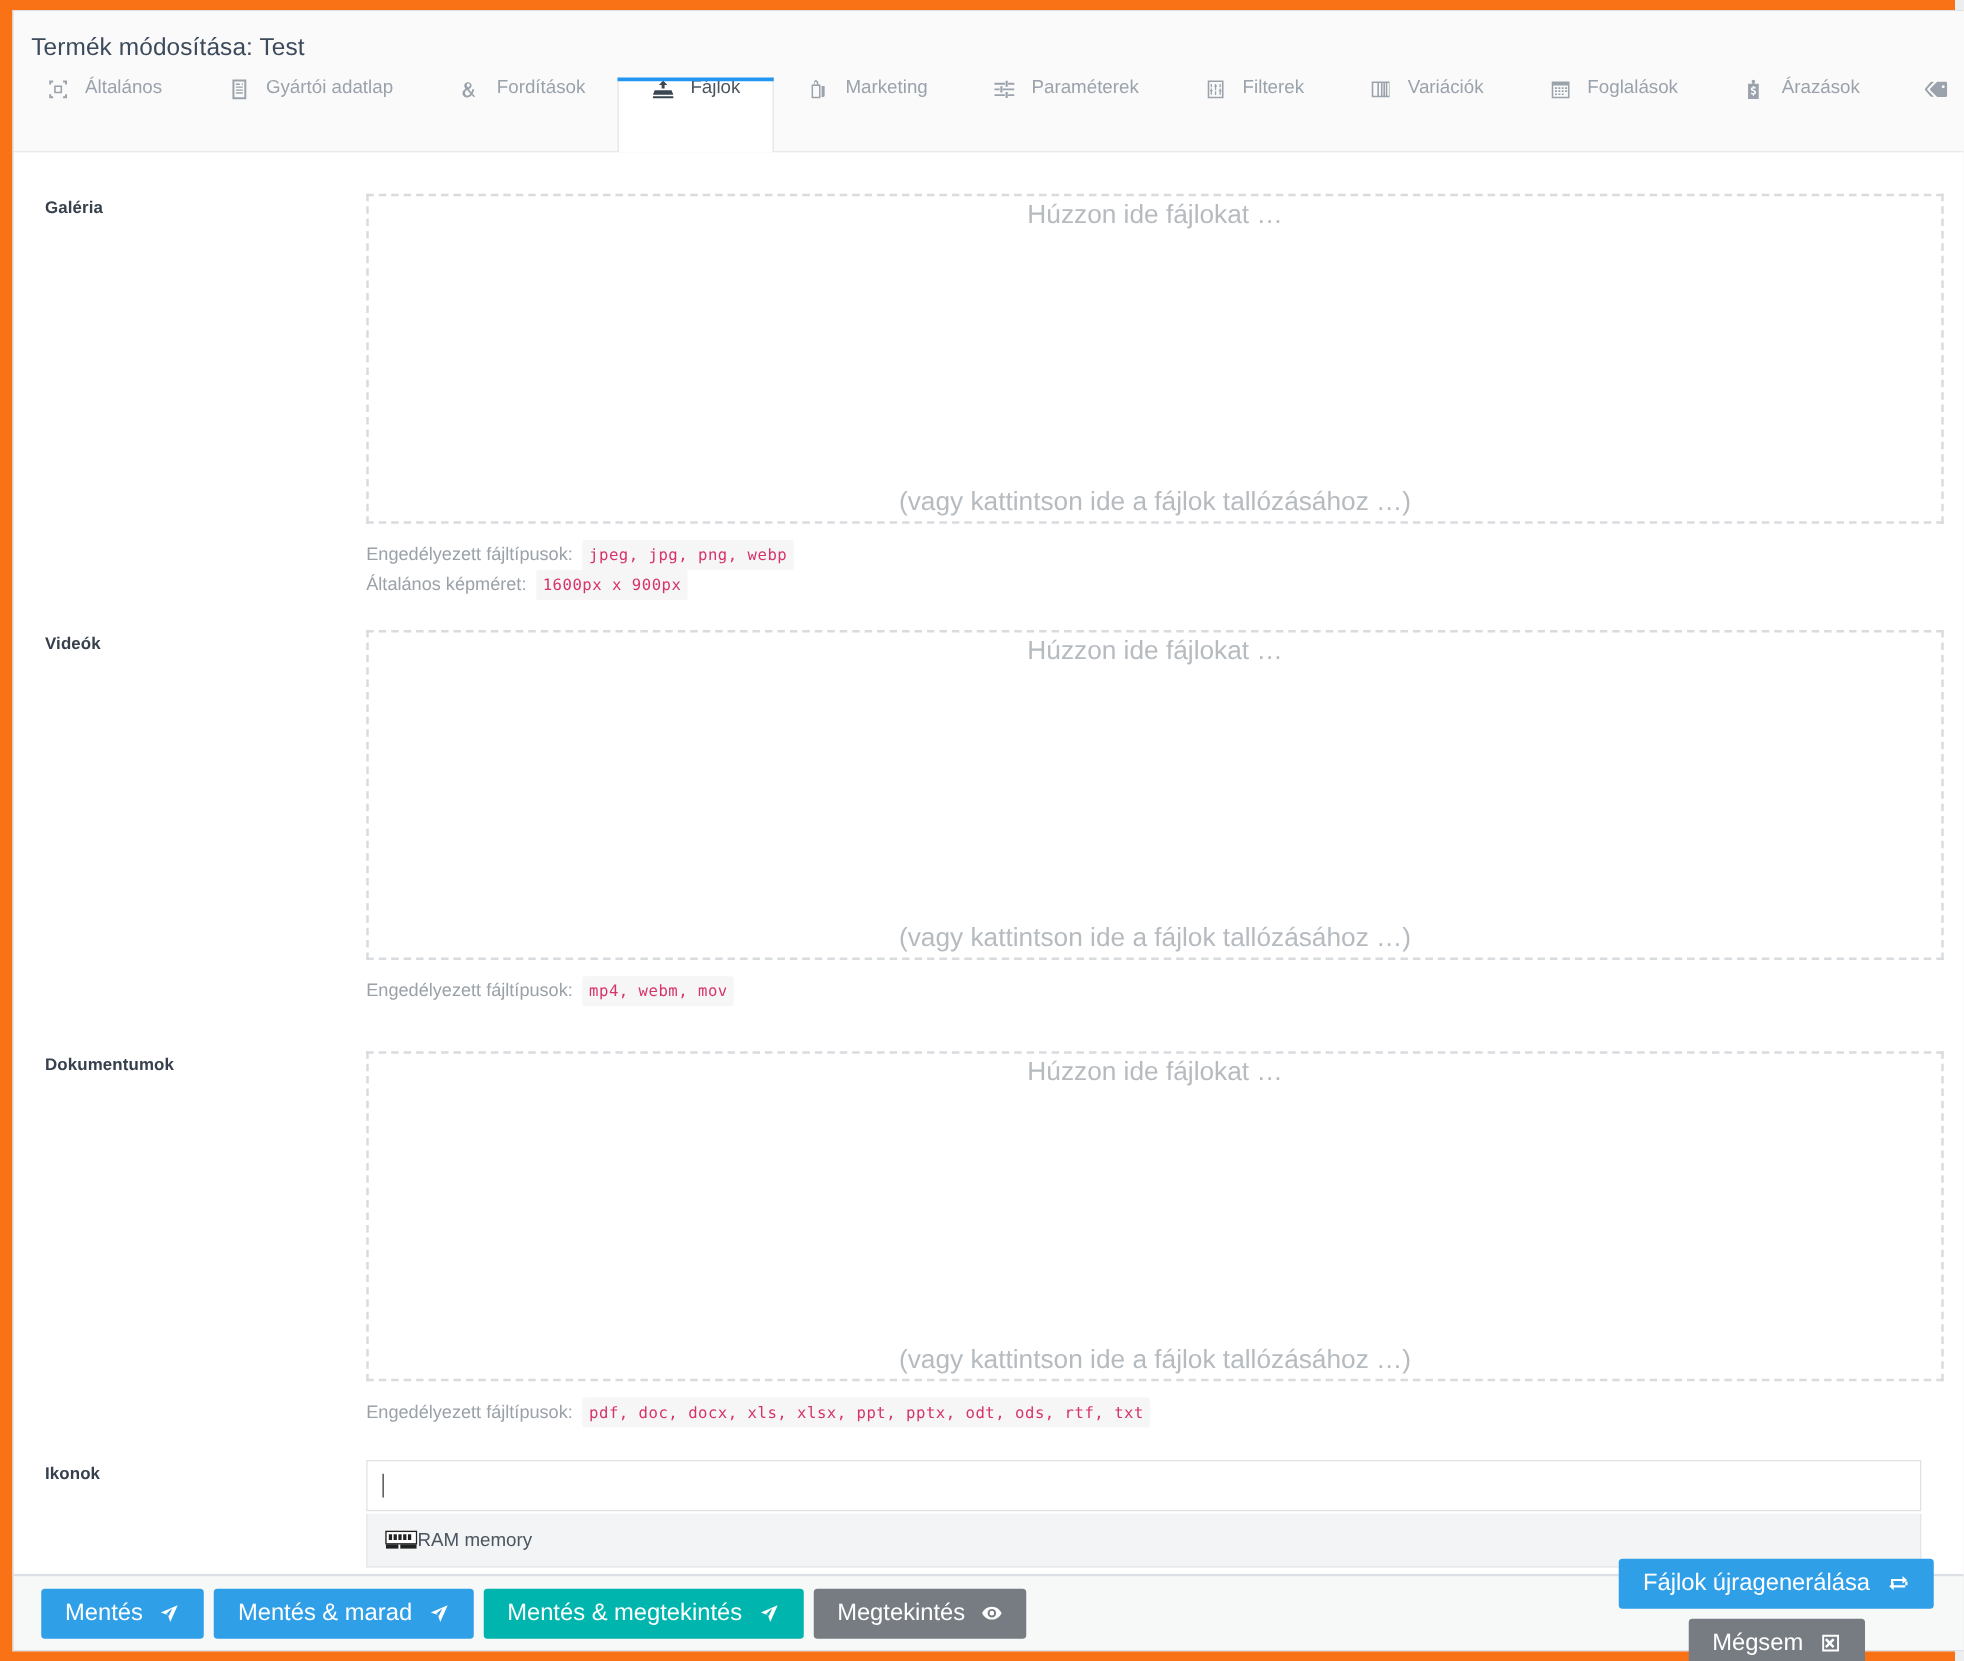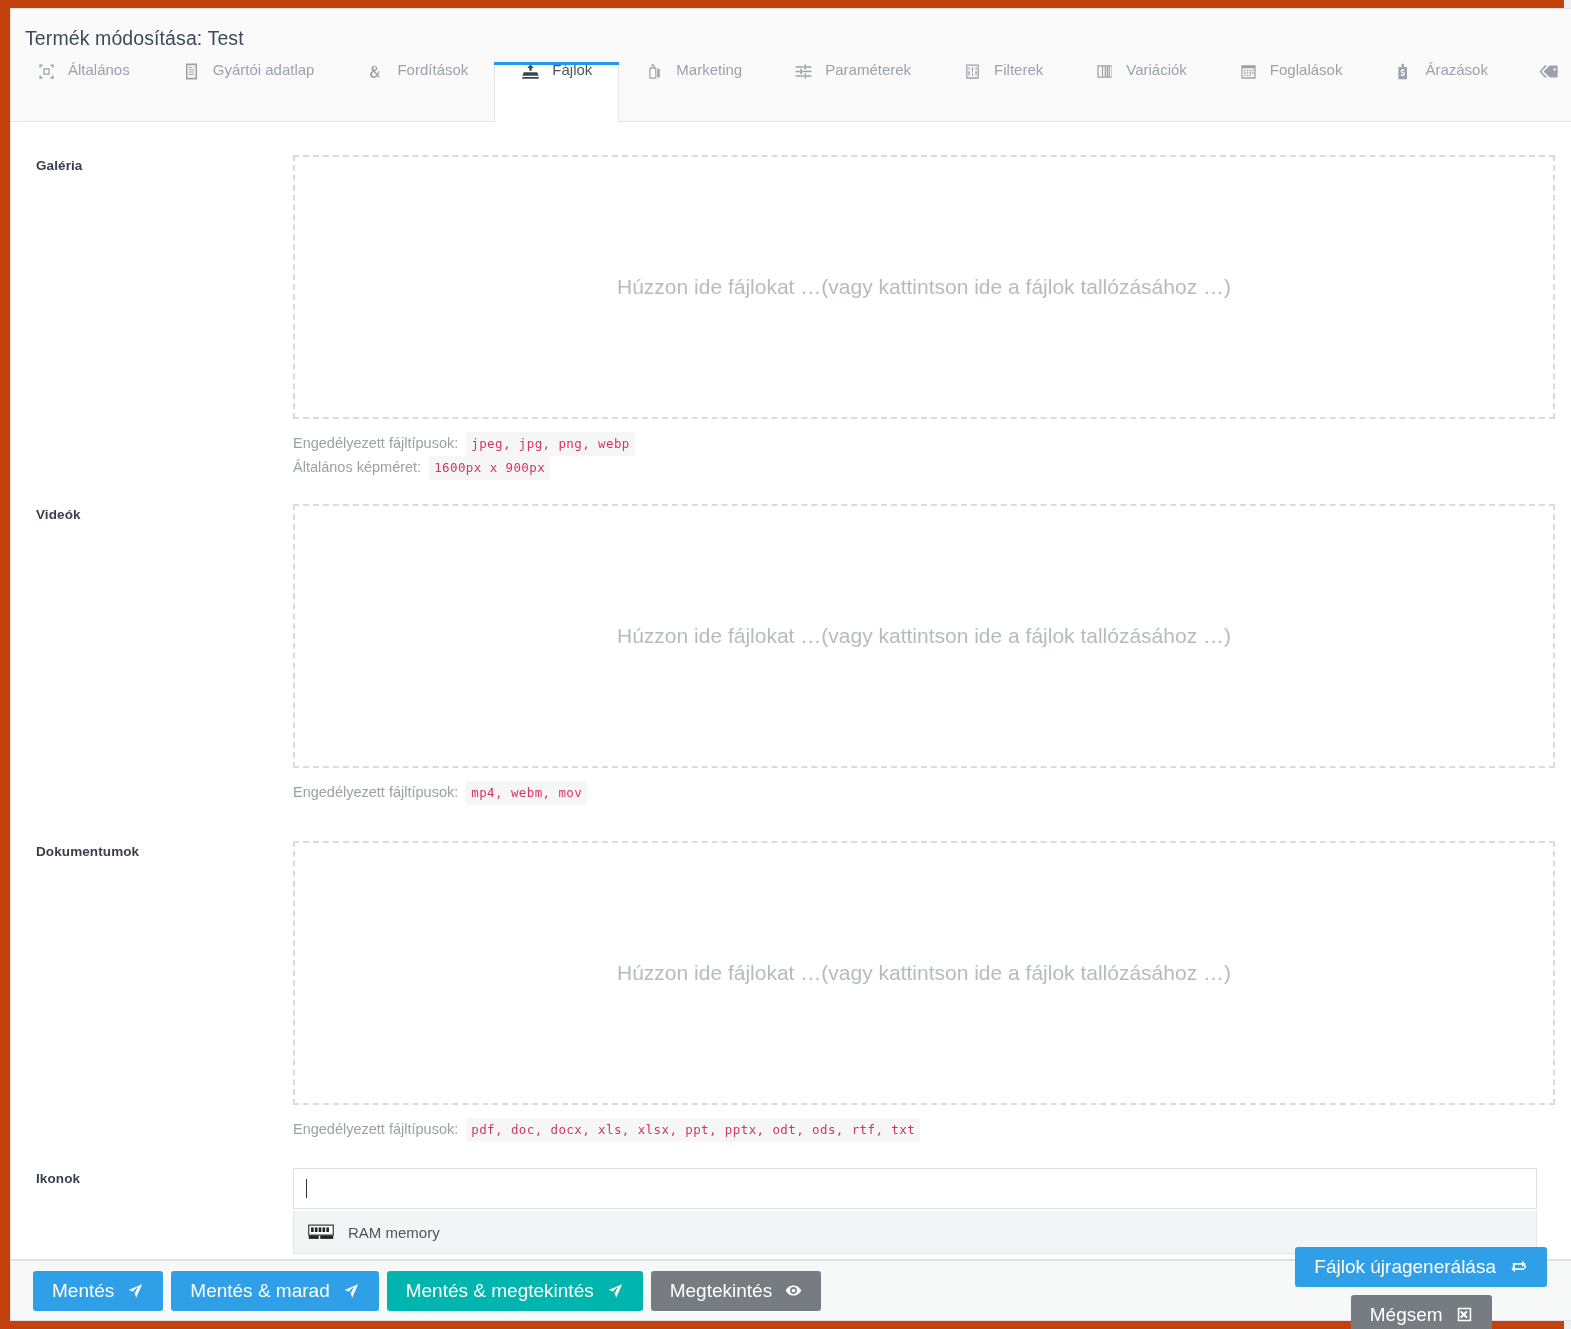--- a/index.html
+++ b/index.html
@@ -10,21 +10,21 @@
     overflow: hidden;
     background: #eceef0;
     font-family: "Liberation Sans", sans-serif;
     -webkit-font-smoothing: antialiased;
   }
 
   .app-frame {
     position: relative;
     width: 1564px;
     height: 1329px;
-    background: #c2410c;
+    background: #f97316;
   }
 
   
   .window {
     position: absolute;
     left: 10px;
     top: 8px;
     width: 1561px;
     height: 1252px;
     background: #ffffff;
@@ -133,23 +133,23 @@
     letter-spacing: .1px;
   }
 
   .row-field { flex: 1 1 auto; padding-right: 0; }
 
   
   .dropzone {
     border: 2px dashed #d9dcdf;
     background: #ffffff;
     display: flex;
-    flex-direction: row;
+    flex-direction: column;
     align-items: center;
-    justify-content: center;
+    justify-content: space-between;
     color: #b6bbc0;
     cursor: pointer;
     width: 1262px;
   }
   .dz-line1 { font-size: 21px; line-height: 1.45; font-weight: 400; }
   .dz-line2 { font-size: 21px; line-height: 1.45; font-weight: 400; }
 
   .hints { margin-top: 13px; }
   .hint-line {
     font-size: 14.5px;
@@ -182,21 +182,20 @@
     top: 43px;
     background: #f3f4f5;
     border: 1px solid #e3e5e8;
     border-top: none;
     max-height: 96px;
     overflow: hidden;
   }
   .ac-item {
     display: flex;
     align-items: center;
-    gap: 14px;
     padding: 12px 14px;
     font-size: 15px;
     color: #4a5560;
     cursor: pointer;
   }
   .ac-icon { width: 26px; height: 18px; flex: 0 0 auto; }
   .ac-icon svg { display: block; }
 
   
   .footer {

